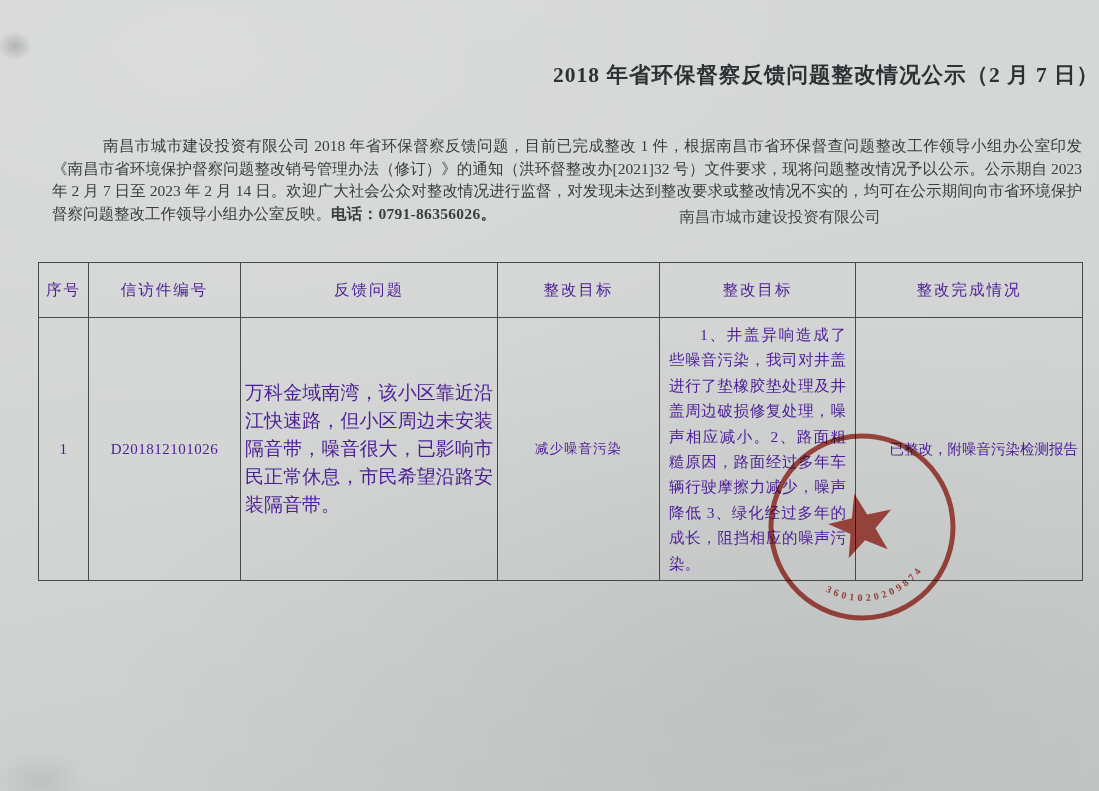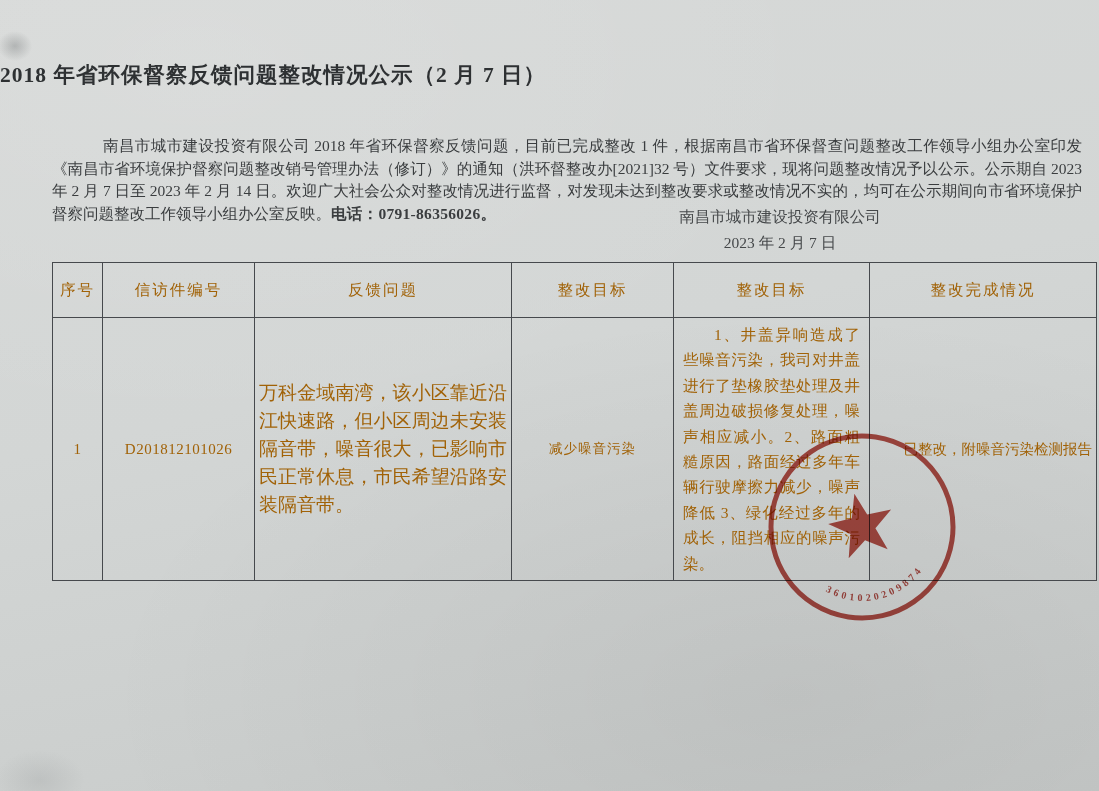--- a/index.html
+++ b/index.html
@@ -13,36 +13,36 @@
   }
   .page{position:relative;width:1099px;height:791px;color:#3a3d3f;}
   .smudge{position:absolute;border-radius:50%;pointer-events:none;}
   .smudge.a{left:-8px;top:26px;width:46px;height:40px;
     background:radial-gradient(closest-side,rgba(60,64,66,0.25),transparent 75%);}
   .smudge.b{left:-20px;top:740px;width:120px;height:80px;
     background:radial-gradient(closest-side,rgba(90,94,96,0.12),transparent 75%);}
 
   .title{
     position:absolute;top:60px;left:0;width:100%;
-    text-align:left;font-size:21.5px;font-weight:700;
+    text-align:right;font-size:21.5px;font-weight:700;
     letter-spacing:1px;color:#2e3133;margin:0;
   }
   .para{
     position:absolute;top:119px;left:36px;width:1030px;
     font-size:15.5px;line-height:22.6px;text-align:justify;
     text-indent:51px;margin:16px;color:#3a3d3f;
   }
   .para b{font-weight:700;letter-spacing:.3px;}
   .sig{
     position:absolute;top:204px;left:630px;width:300px;
     text-align:center;font-size:15.5px;line-height:26px;color:#45484a;
   }
   table.main{
-    position:absolute;top:262px;left:52px;width:1044px;
-    border-collapse:collapse;table-layout:fixed;color:#a16207;
+    position:absolute;top:262px;left:38px;width:1044px;
+    border-collapse:collapse;table-layout:fixed;color:#4c1d95;
   }
   table.main,.main th,.main td{border:1px solid #46494d;}
   table.main{border-width:1.4px;}
   .main th{
     height:54px;font-weight:400;font-size:15.5px;
     letter-spacing:2px;padding:0;
   }
   .main td{height:202px;vertical-align:middle;padding:0;}
   td.c-serial,td.c-id{text-align:center;font-size:15px;letter-spacing:.5px;}
   td.c-problem{font-size:19px;line-height:28px;padding:0 4px;text-align:justify;}
@@ -65,21 +65,20 @@
 
   <div class="smudge a"></div>
   <div class="smudge b"></div>
 
   <h1 class="title">2018 年省环保督察反馈问题整改情况公示（2 月 7 日）</h1>
 
   <p class="para"><span>南昌市城市建设投资有限公司 2018 年省环保督察反馈问题，目前已完成整改 1 件，根据南昌市省环保督查问题整改工作领导小组办公室印发《南昌市省环境保护督察问题整改销号管理办法（修订）》的通知（洪环督整改办[2021]32 号）文件要求，现将问题整改情况予以公示。公示期自 2023 年 2 月 7 日至 2023 年 2 月 14 日。欢迎广大社会公众对整改情况进行监督，对发现未达到整改要求或整改情况不实的，均可在公示期间向市省环境保护督察问题整改工作领导小组办公室反映。</span><b>电话：0791-86356026。</b></p>
 
   <div class="sig">
     <div>南昌市城市建设投资有限公司</div>
-    <div>2023 年 2 月 7 日</div>
   </div>
 
   <table class="main">
     <colgroup>
       <col style="width:50px">
         <col style="width:152px">
         <col style="width:257px">
       <col style="width:162px">
         <col style="width:196px">
         <col style="width:227px">

